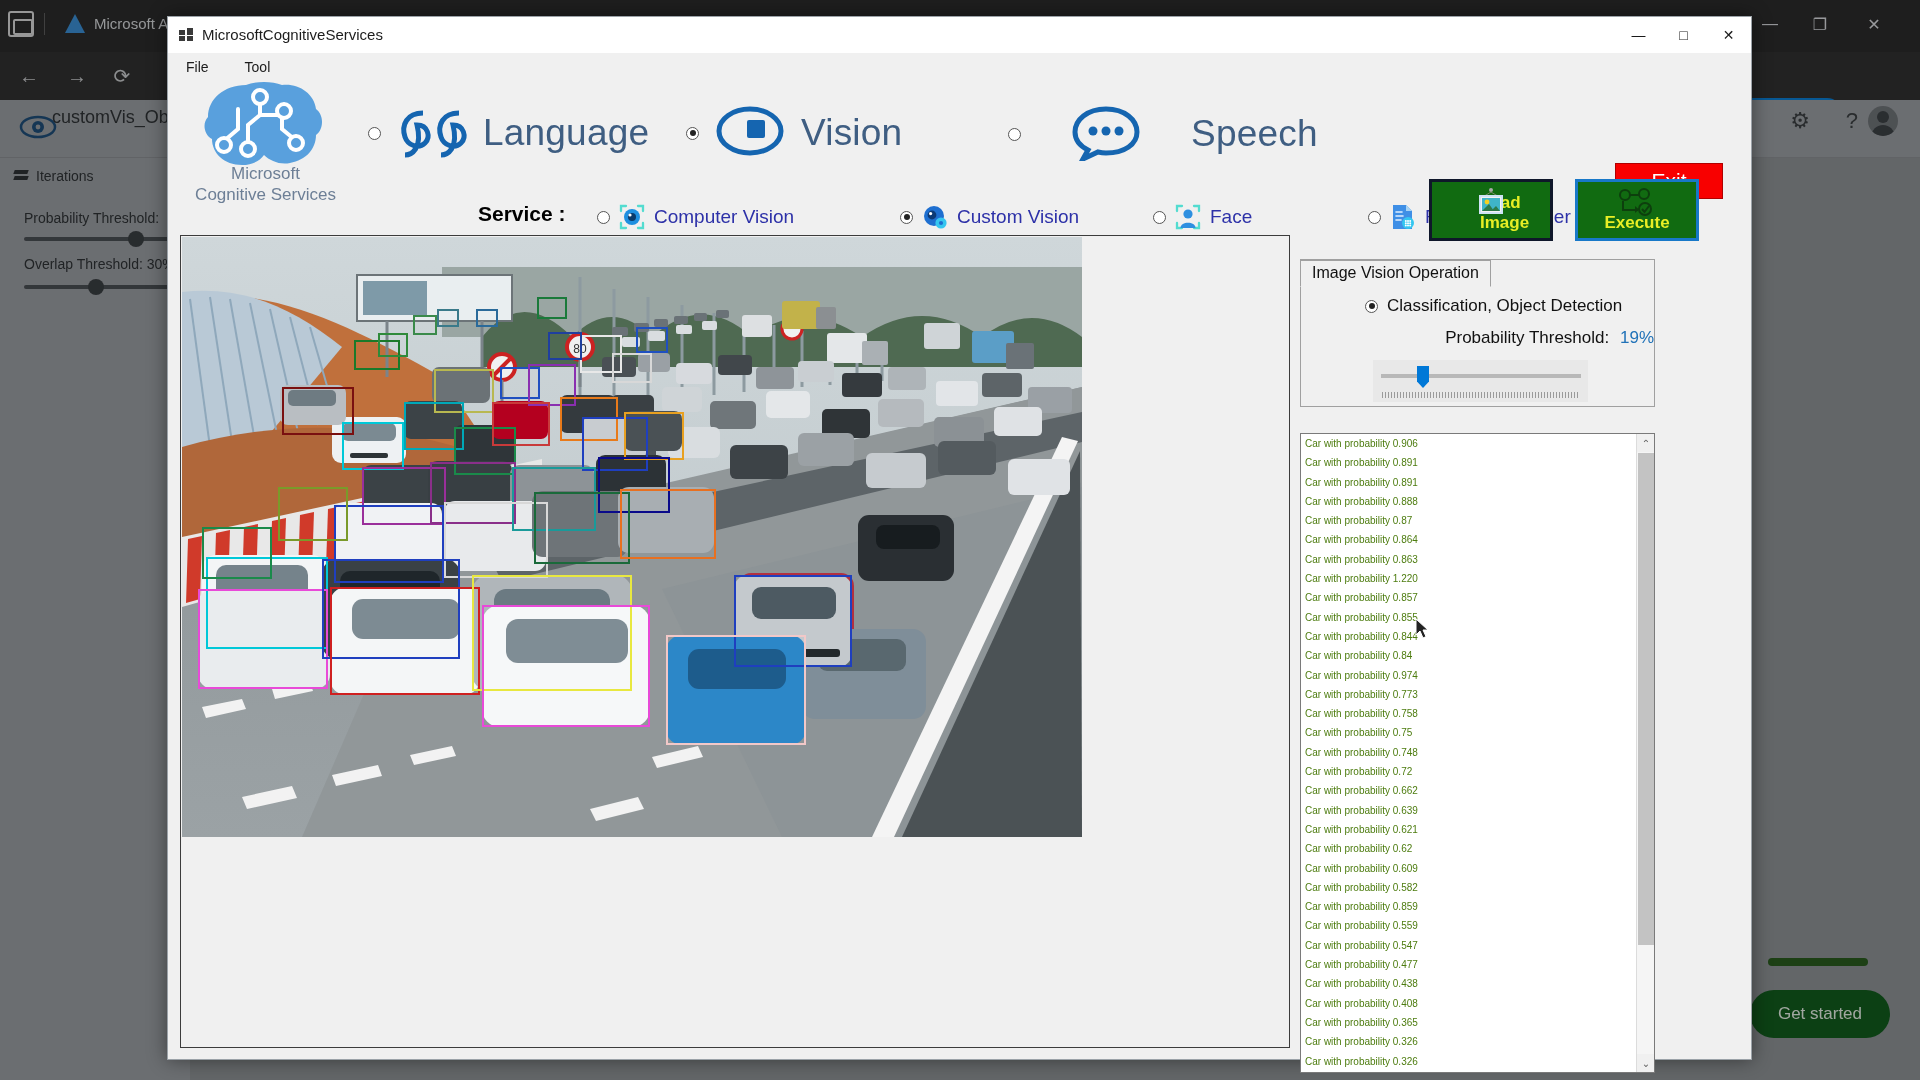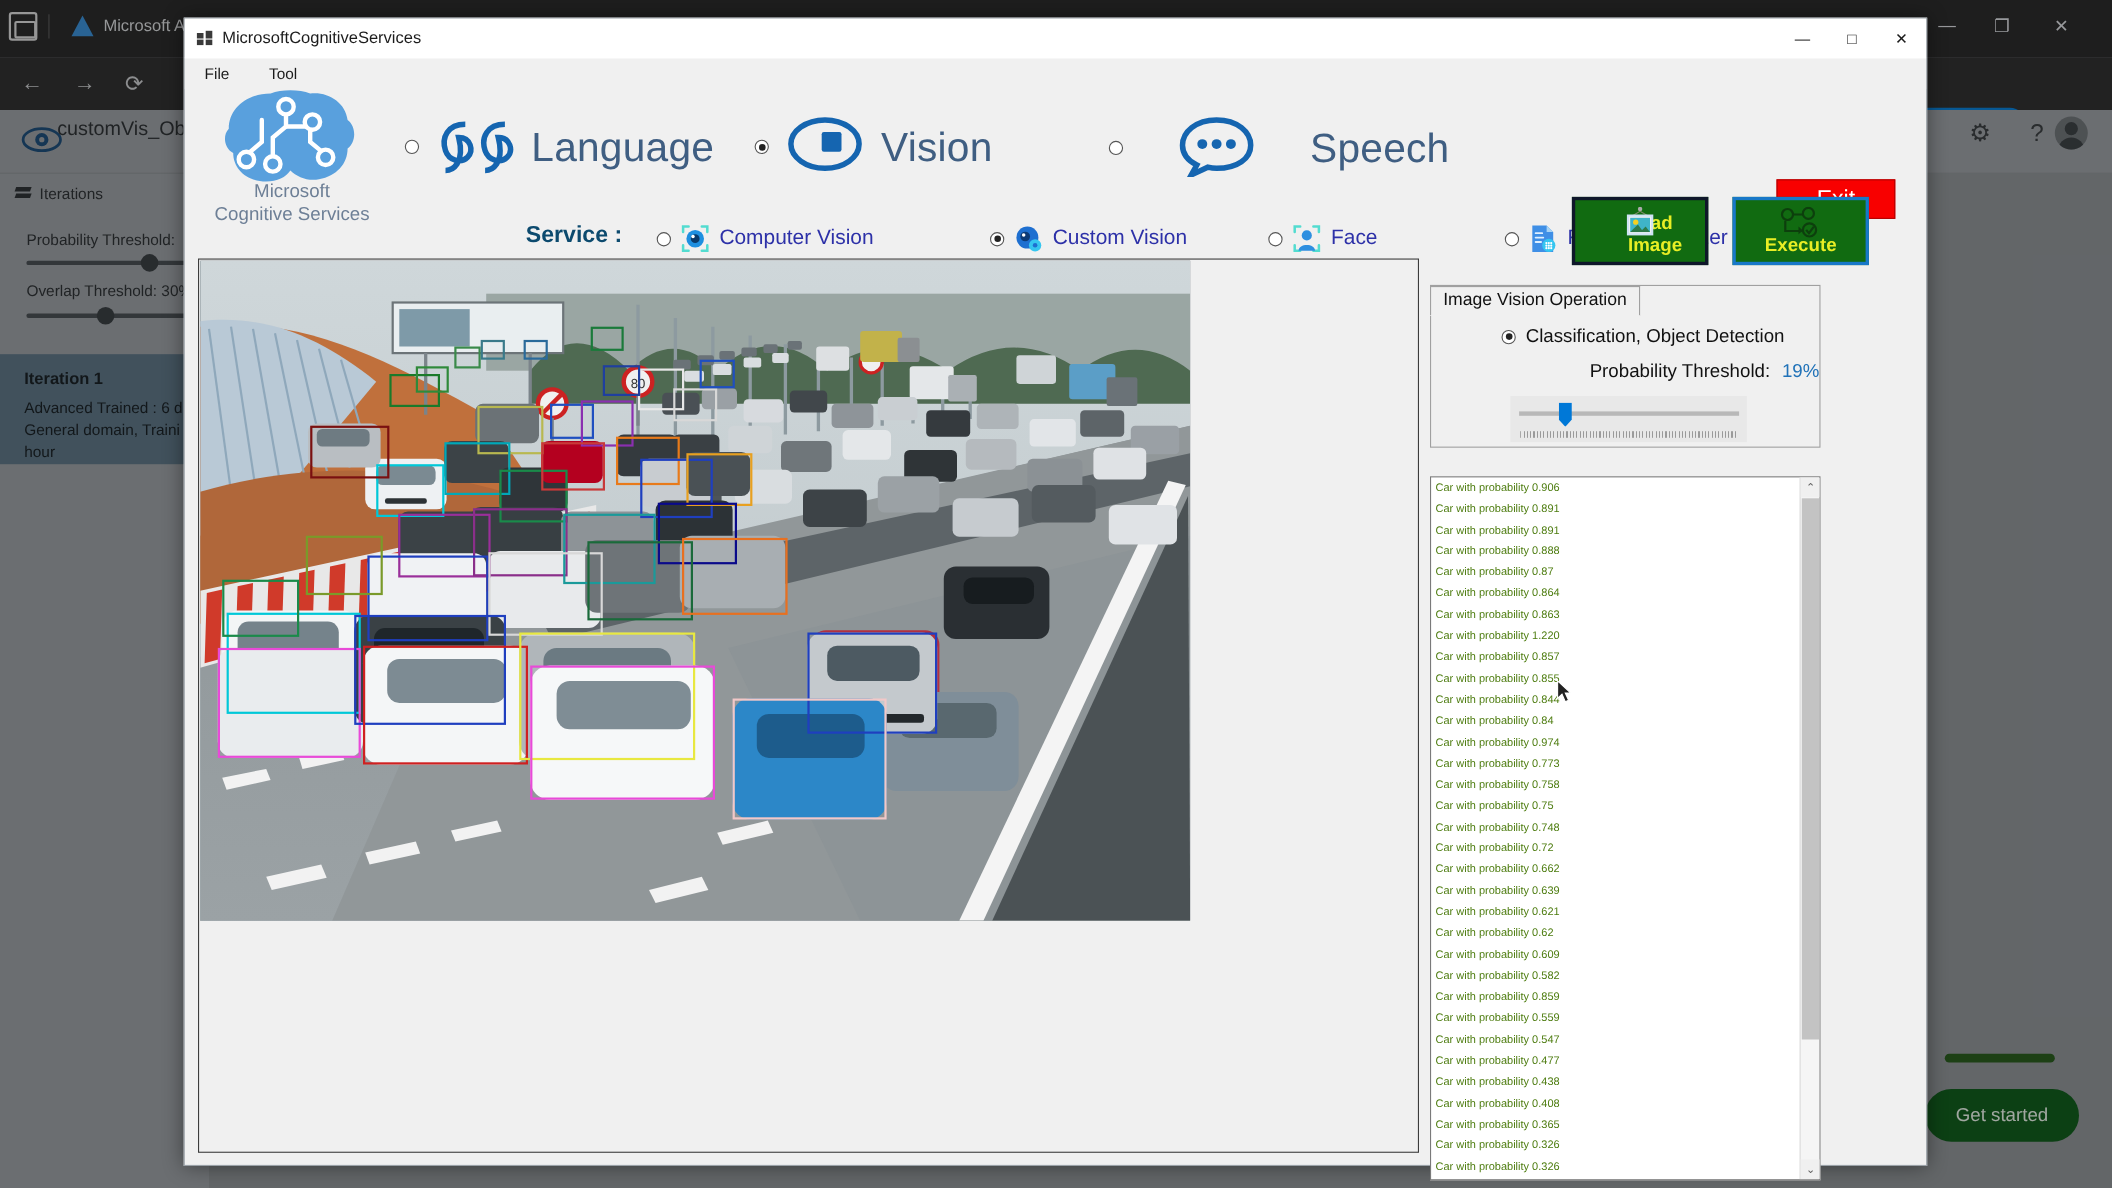--- a/index.html
+++ b/index.html
@@ -133,21 +133,21 @@
 
   .radio{
     width:13px;height:13px;border-radius:50%;border:1px solid #555;background:#fff;
     display:inline-block;position:relative;flex:none;
   }
   .radio.checked::after{
     content:"";position:absolute;left:2.5px;top:2.5px;width:6px;height:6px;border-radius:50%;background:#222;
   }
 
   .service-row{position:relative;height:62px;}
-  .service-label{position:absolute;left:310px;top:16px;font-size:21px;color:#0c4a6e;font-weight:bold;}
+  .service-label{position:absolute;left:310px;top:16px;font-size:21px;color:#000000;font-weight:bold;}
   .svc{position:absolute;top:18px;display:flex;align-items:center;gap:9px;}
   .svc .name{font-size:19px;color:#2d31a8;white-space:nowrap;}
   .svc-ic{width:26px;height:26px;flex:none;}
 
   .btn-green{
     position:absolute;width:124px;height:62px;background:#116b11;color:#e8ee25;
     display:flex;flex-direction:column;align-items:center;justify-content:flex-end;
     padding-bottom:5px;font-size:17px;font-weight:bold;
   }
   .btn-green .g-ic{position:absolute;top:6px;left:50%;transform:translateX(-50%);}
@@ -265,26 +265,20 @@
       <span>Iterations</span>
     </div>
     <div class="thr-label" style="top:52px;">Probability Threshold:</div>
     <div class="slider-track" style="top:79px;width:155px;"></div>
     <div class="slider-knob" style="left:128px;top:73px;"></div>
     <div class="thr-label" style="top:98px;">Overlap Threshold: 30%</div>
     <div class="slider-track" style="top:127px;width:155px;"></div>
     <div class="slider-knob" style="left:88px;top:121px;"></div>
   </div>
 
-  <div class="iteration-card">
-    <div class="iter-title">Iteration 1</div>
-    <div class="iter-body" style="white-space:pre-line;">Advanced Trained : 6 d
-General domain, Traini
-hour</div>
-  </div>
 
   <div class="get-started-area">
     <div class="gs-bar"></div>
     <div class="gs-btn">Get started</div>
   </div>
 </div>
 
 <div id="dim"></div>
 
 <div id="app-window">

